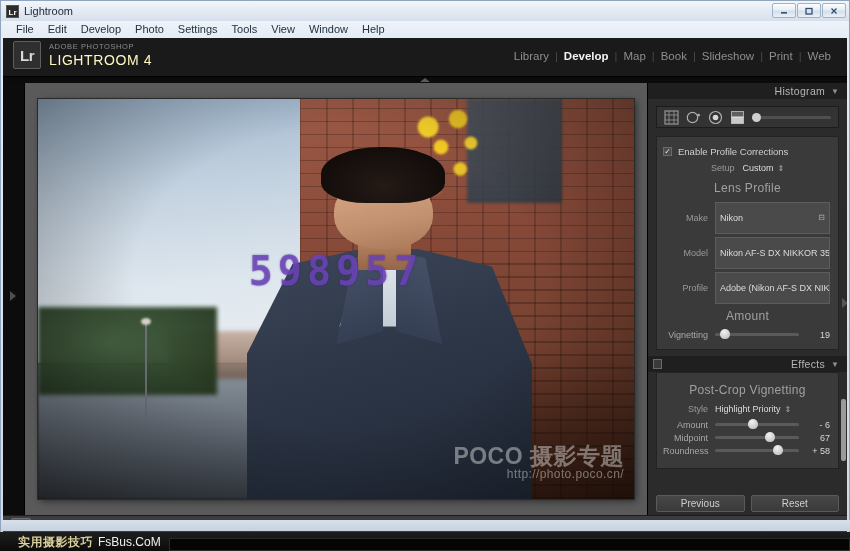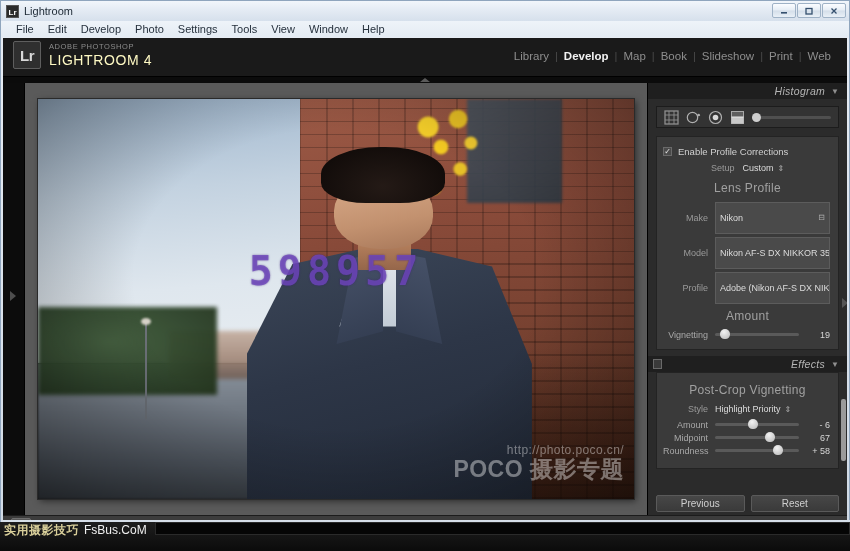--- a/index.html
+++ b/index.html
@@ -222,21 +222,21 @@
   #wm-poco-url { font-size: 12px; letter-spacing: .4px; }
 
   
   #right-panel {
     width: 200px; background: #2b2b2b; position: relative;
     border-left: 1px solid #000; display: flex; flex-direction: column;
   }
   #right-scroll { flex: 1; overflow: hidden; position: relative; }
   .panel-head {
     height: 16px; display: flex; align-items: center; justify-content: flex-end;
-    padding: 0 8px 0 6px; background: #1f1f1f; position: relative; font-style: italic;
+    padding: 0 8px 0 6px; background: #1f1f1f; position: relative;
   }
   .panel-head .ptitle { font-size: 10.5px; color: #b5b5b5; letter-spacing: .3px; }
   .panel-head .pchev { margin-left: 6px; color: #8f8f8f; font-size: 8px; }
   .panel-head .psw {
     position:absolute; left:5px; top:3px; width:9px; height:10px;
     border:1px solid #6a6a6a; background:#3a3a3a;
   }
 
   .hist-box {
     margin: 6px 8px 0 8px; height: 80px; background: #232323;
@@ -347,23 +347,23 @@
   #filmstrip-collapse .tri {
     border-left: 5px solid transparent; border-right: 5px solid transparent;
     border-top: 4px solid #5a5a5a;
   }
   #lr-bottom-black {
     position: absolute; left: 2px; top: 532px; width: 844px; height: 8px; background: #000;
   }
 
   
   #taskbar {
-    position: absolute; left: 0; bottom: 0; width: 850px; height: 29px;
+    position: absolute; left: 0; bottom: 0; width: 850px; height: 19px;
     background: linear-gradient(180deg,#1e1e1e 0%, #0b0b0b 100%);
-    display: flex; align-items: flex-start; padding-left: 4px;
+    display: flex; align-items: flex-end; padding-left: 18px;
   }
   #tb-wm { display: flex; align-items: baseline; }
   #tb-wm-cn { font-size: 12px; color: #d9cf9a; font-weight: bold; letter-spacing: .5px;
     font-family: "DejaVu Sans", sans-serif; }
   #tb-wm-en { font-size: 12px; color: #f0f0f0; margin-left: 5px; }
   #tb-field {
     margin-left: 8px; flex: 1; height: 13px; background: #050505; border: 1px solid #2a2a2a;
   }
   #win-bottom-strip {
     position: absolute; left: 0; bottom: 19px; width: 850px; height: 11px;
@@ -464,22 +464,22 @@
             <div id="subj-lapelL"></div>
             <div id="subj-lapelR"></div>
             <div id="subj-neck"></div>
             <div id="subj-face"></div>
             <div id="subj-hair"></div>
           </div>
 
           <div id="photo-vignette"></div>
           <div id="wm-number">598957</div>
           <div id="wm-poco">
+            <div id="wm-poco-main">POCO 摄影专题</div>
             <div id="wm-poco-url">http://photo.poco.cn/</div>
-            <div id="wm-poco-main">POCO 摄影专题</div>
           </div>
         </div>
       </div>
 
       <div id="right-panel">
         <div id="right-scroll">
 
           <div class="panel-head">
             <span class="ptitle">Histogram</span>
             <span class="pchev">▼</span>

